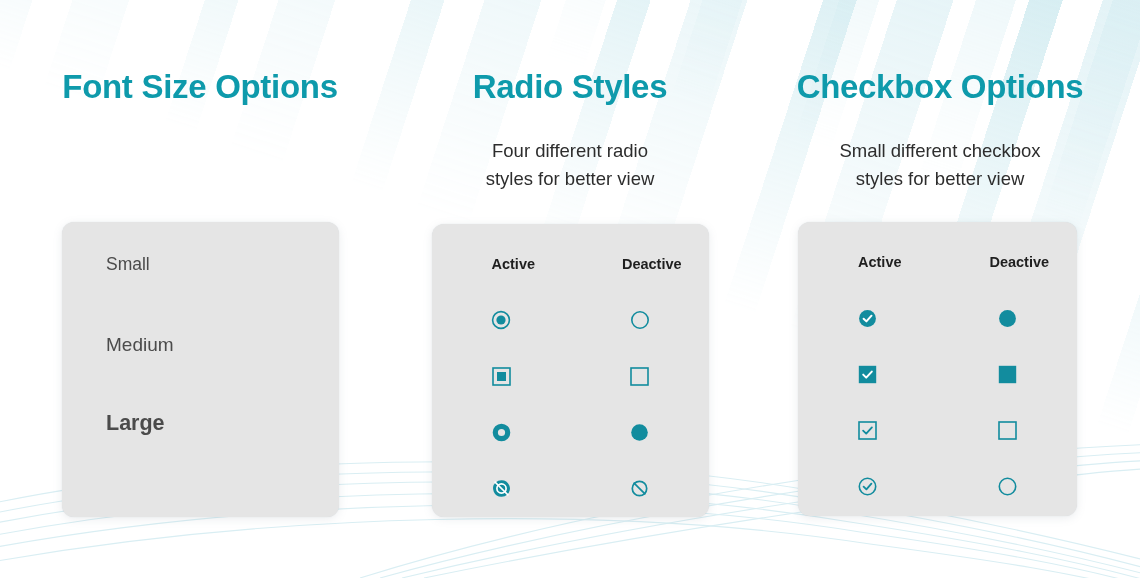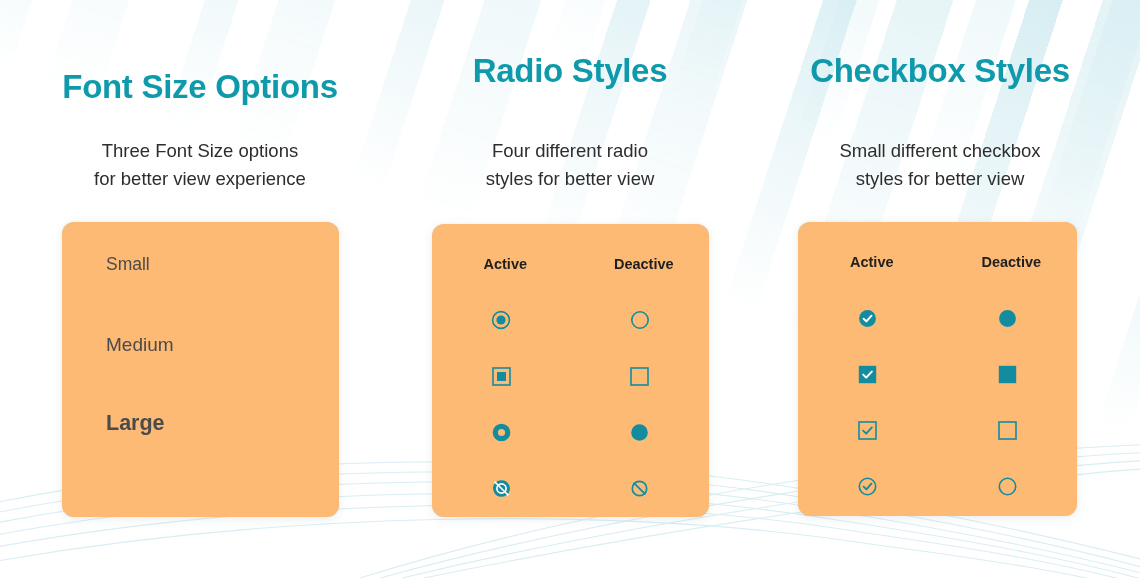--- a/index.html
+++ b/index.html
@@ -88,21 +88,21 @@
     top: 0;
     height: 410px;
   }
 
   .col-1 { left: 0px;   width: 400px; }
   .col-2 { left: 400px; width: 340px; }
   .col-3 { left: 740px; width: 400px; }
 
   .heading {
     position: absolute;
-    top: 52px;
+    top: 68px;
     width: 100%;
     text-align: center;
     color: #0e9aab;
     font-size: 33px;
     font-weight: bold;
     letter-spacing: -0.3px;
     white-space: nowrap;
   }
 
   .col-1 .heading { top: 68px; }
@@ -114,21 +114,21 @@
     text-align: center;
     color: #2d2d2d;
     font-size: 18.5px;
     line-height: 28px;
     white-space: pre-line;
   }
 
   
   .card {
     position: absolute;
-    background: #fdba74;
+    background: #e5e5e5;
     border-radius: 12px;
     box-shadow: 0 2px 10px rgba(110,130,140,0.14), 0 0 1px rgba(110,130,140,0.25);
   }
 
   .card-font {
     left: 62px;
     top: 222px;
     width: 277px;
     height: 295px;
   }
@@ -161,21 +161,21 @@
   }
 
   .font-item.sz-1 { font-size: 17.5px; margin-bottom: 61px; }
   .font-item.sz-2 { font-size: 19px; margin-bottom: 59px; }
   .font-item.sz-3 { font-size: 21.5px; font-weight: bold; }
 
   
   .opt-head {
     position: absolute;
     top: 32px;
-    left: 4px;
+    left: 12px;
     width: 100%;
     display: flex;
   }
 
   .opt-head .hcell {
     flex: 1;
     text-align: center;
     font-size: 14.5px;
     font-weight: bold;
     color: #1f1f1f;
@@ -222,22 +222,20 @@
       <path d="M402,190 C 560,152 740,120 940,94 C 1040,80 1105,74 1160,72"></path>
       <path d="M424,190 C 580,158 760,128 960,102 C 1055,88 1112,82 1160,80"></path>
     </g>
   </svg>
 </div>
 
 <div class="board">
 
   <div class="col col-1">
     <div class="heading">Font Size Options</div>
-    <div class="subtitle">Three Font Size options
-for better view experience</div>
 
     <div class="card card-font">
       <div class="font-list">
         <div class="font-item sz-1">Small</div>
         <div class="font-item sz-2">Medium</div>
         <div class="font-item sz-3">Large</div>
       </div>
     </div>
   </div>
 
@@ -310,21 +308,21 @@
               <line x1="4.6" y1="4.6" x2="16.4" y2="16.4" stroke="#128c9e" stroke-width="1.7"></line>
             </svg>
           </div>
         </div>
 
       </div>
     </div>
   </div>
 
   <div class="col col-3">
-    <div class="heading">Checkbox Styles</div>
+    <div class="heading">Checkbox Options</div>
     <div class="subtitle">Small different checkbox
 styles for better view</div>
 
     <div class="card card-check">
       <div class="opt-head">
         <div class="hcell">Active</div>
         <div class="hcell">Deactive</div>
       </div>
 
       <div class="opt-rows">

